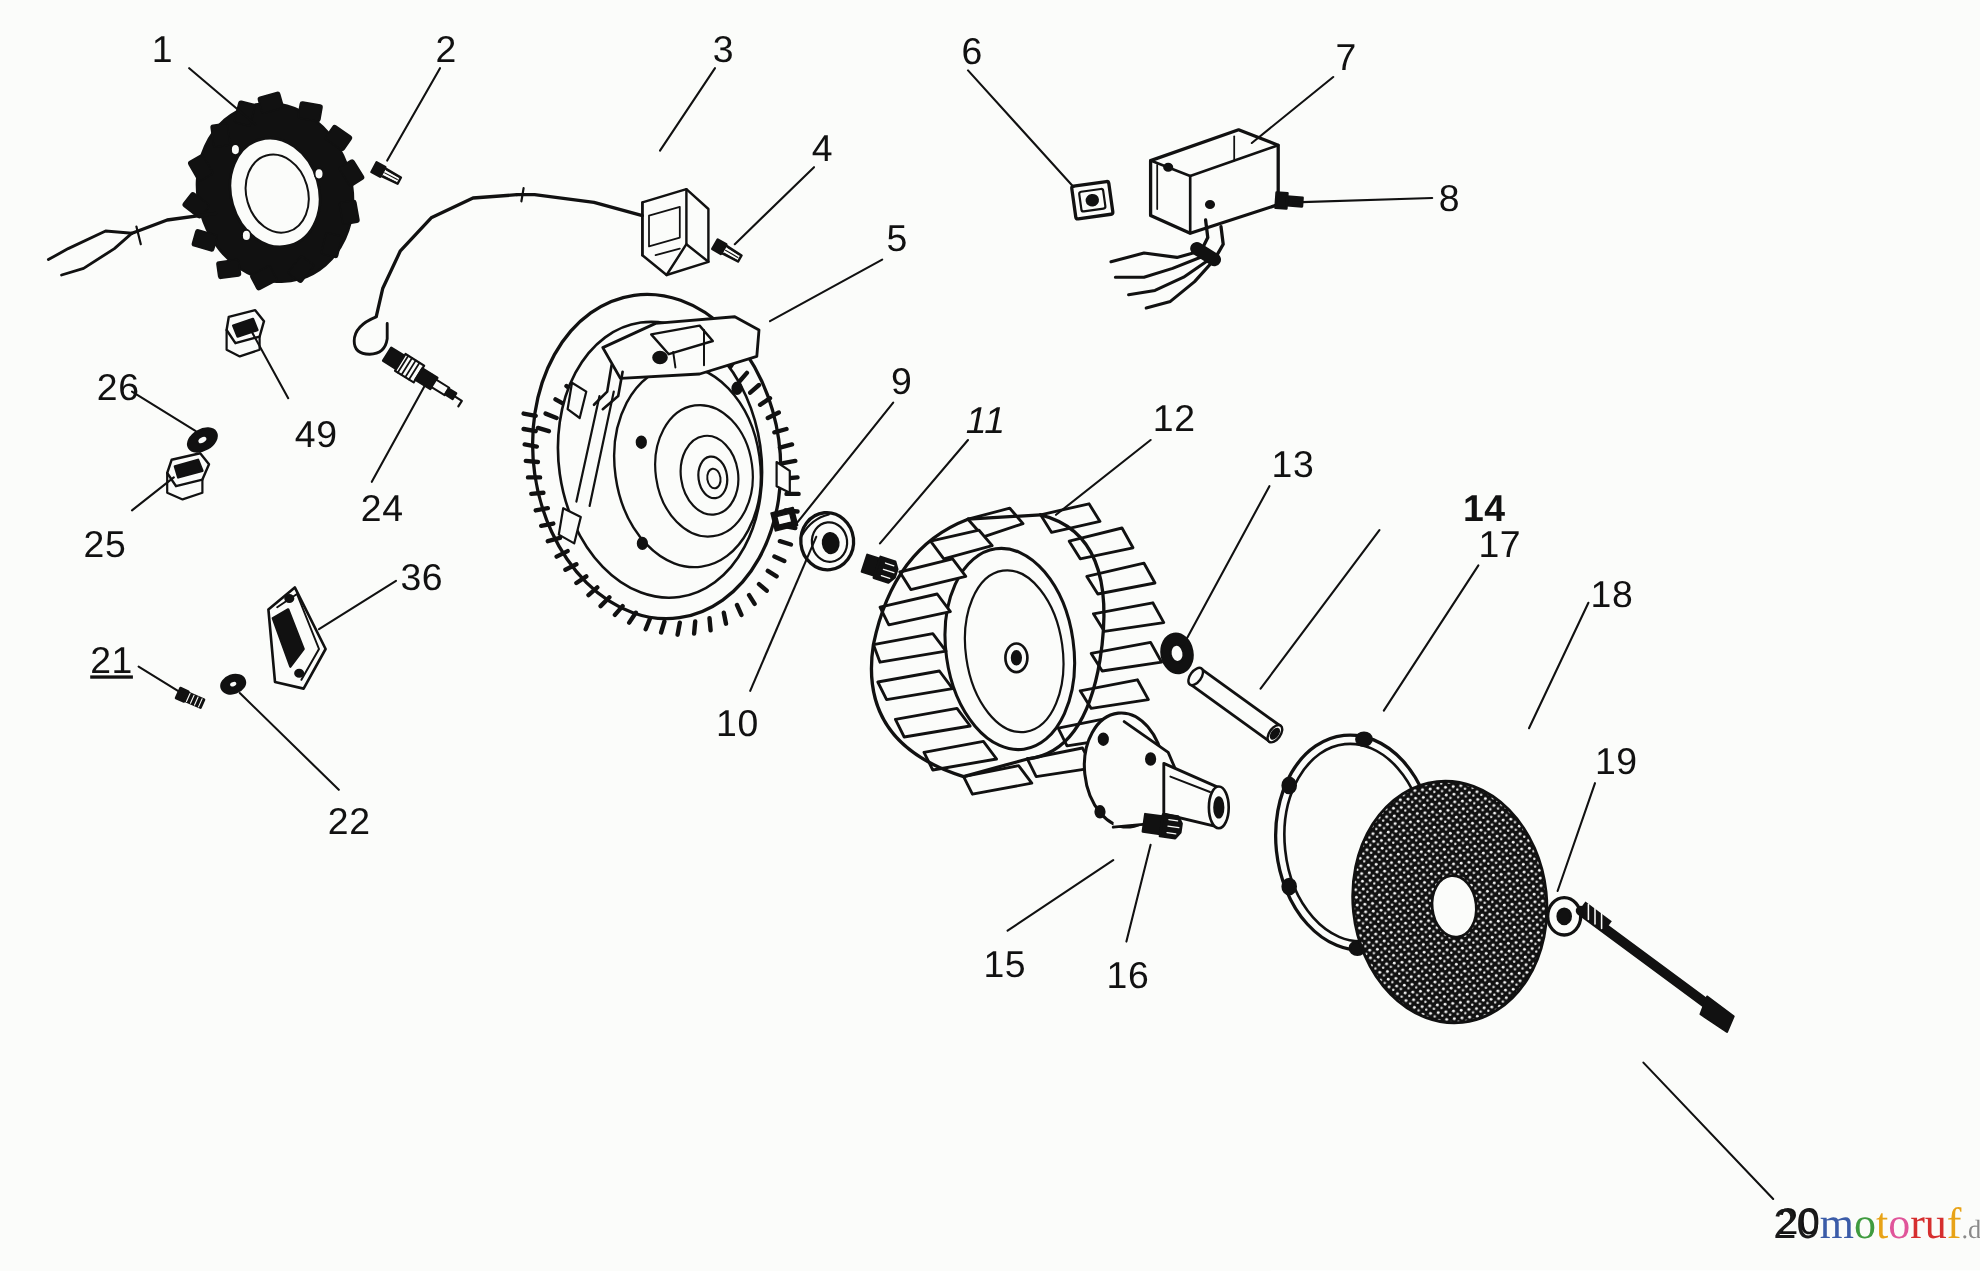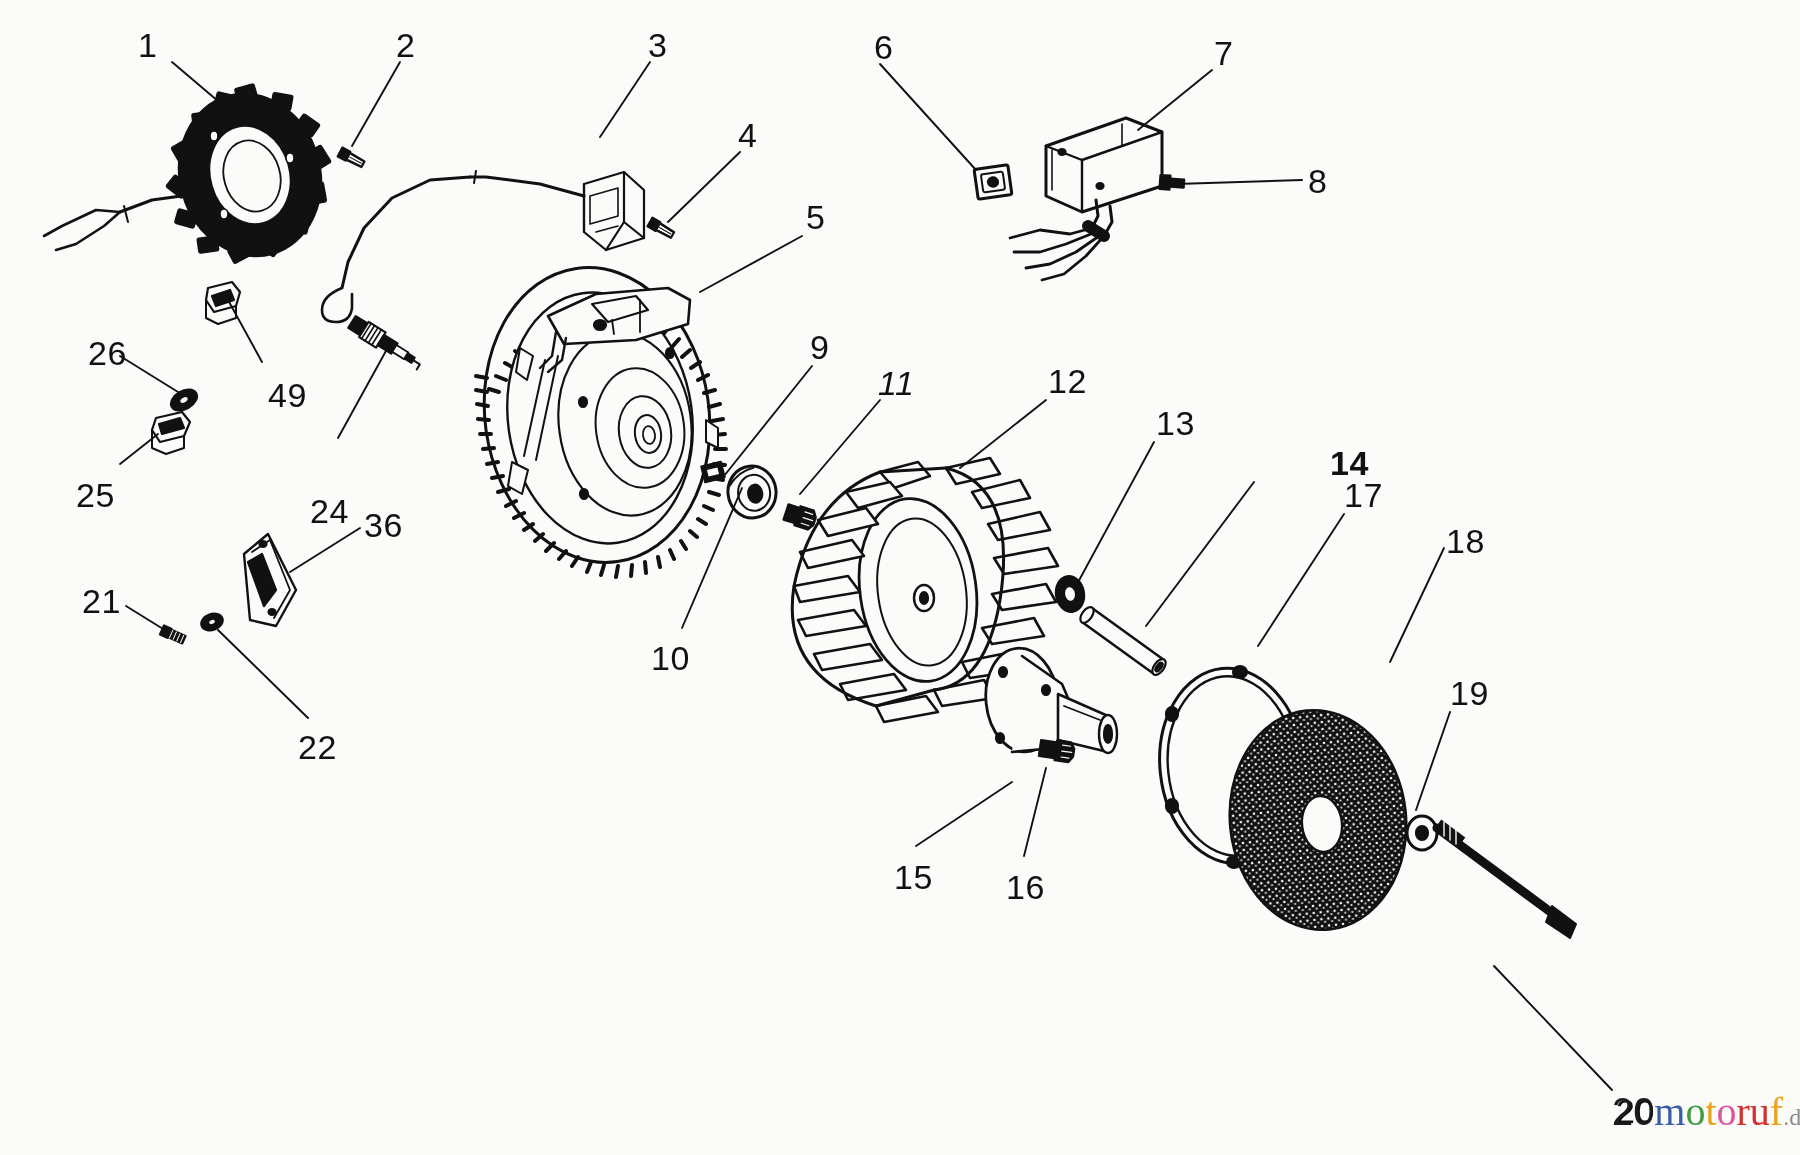--- a/index.html
+++ b/index.html
@@ -373,24 +373,24 @@
       <div class="callout" style="left: 878px; top: 366px; font-style: italic;">11</div>
       <div class="callout" style="left: 1048px; top: 364px;">12</div>
       <div class="callout" style="left: 1156px; top: 406px;">13</div>
       <div class="callout" style="left: 1330px; top: 446px; font-weight: bold;">14</div>
       <div class="callout" style="left: 894px; top: 860px;">15</div>
       <div class="callout" style="left: 1006px; top: 870px;">16</div>
       <div class="callout" style="left: 1344px; top: 478px; text-align: right;">17</div>
       <div class="callout" style="left: 1446px; top: 524px;">18</div>
       <div class="callout" style="left: 1450px; top: 676px;">19</div>
       <div class="callout" style="left: 1616px; top: 1094px;">20</div>
-      <div class="callout" style="left: 82px; top: 584px;">21</div>
+      <div class="callout" style="left: 82px; top: 584px; text-decoration: underline;">21</div>
       <div class="callout" style="left: 298px; top: 730px;">22</div>
       <div class="callout" style="left: 364px; top: 508px;">36</div>
-      <div class="callout" style="left: 310px; top: 446px; margin-top: 48px;">24</div>
+      <div class="callout" style="left: 328px; top: 446px;">24</div>
       <div class="callout" style="left: 76px; top: 478px;">25</div>
       <div class="callout" style="left: 72px; top: 336px; margin-left: 16px;">26</div>
       <div class="callout" style="left: 268px; top: 378px;">49</div>
     </div>
 
   <div id="watermark"><span class="w-num">20</span><span style="color: rgb(59, 92, 168);">m</span><span style="color: rgb(63, 155, 63);">o</span><span style="color: rgb(232, 163, 23);">t</span><span style="color: rgb(224, 85, 154);">o</span><span style="color: rgb(214, 47, 47);">r</span><span style="color: rgb(214, 47, 47);">u</span><span style="color: rgb(232, 163, 23);">f</span><span class="w-de">.de</span></div>
 
 </div>
 
 </body></html>

